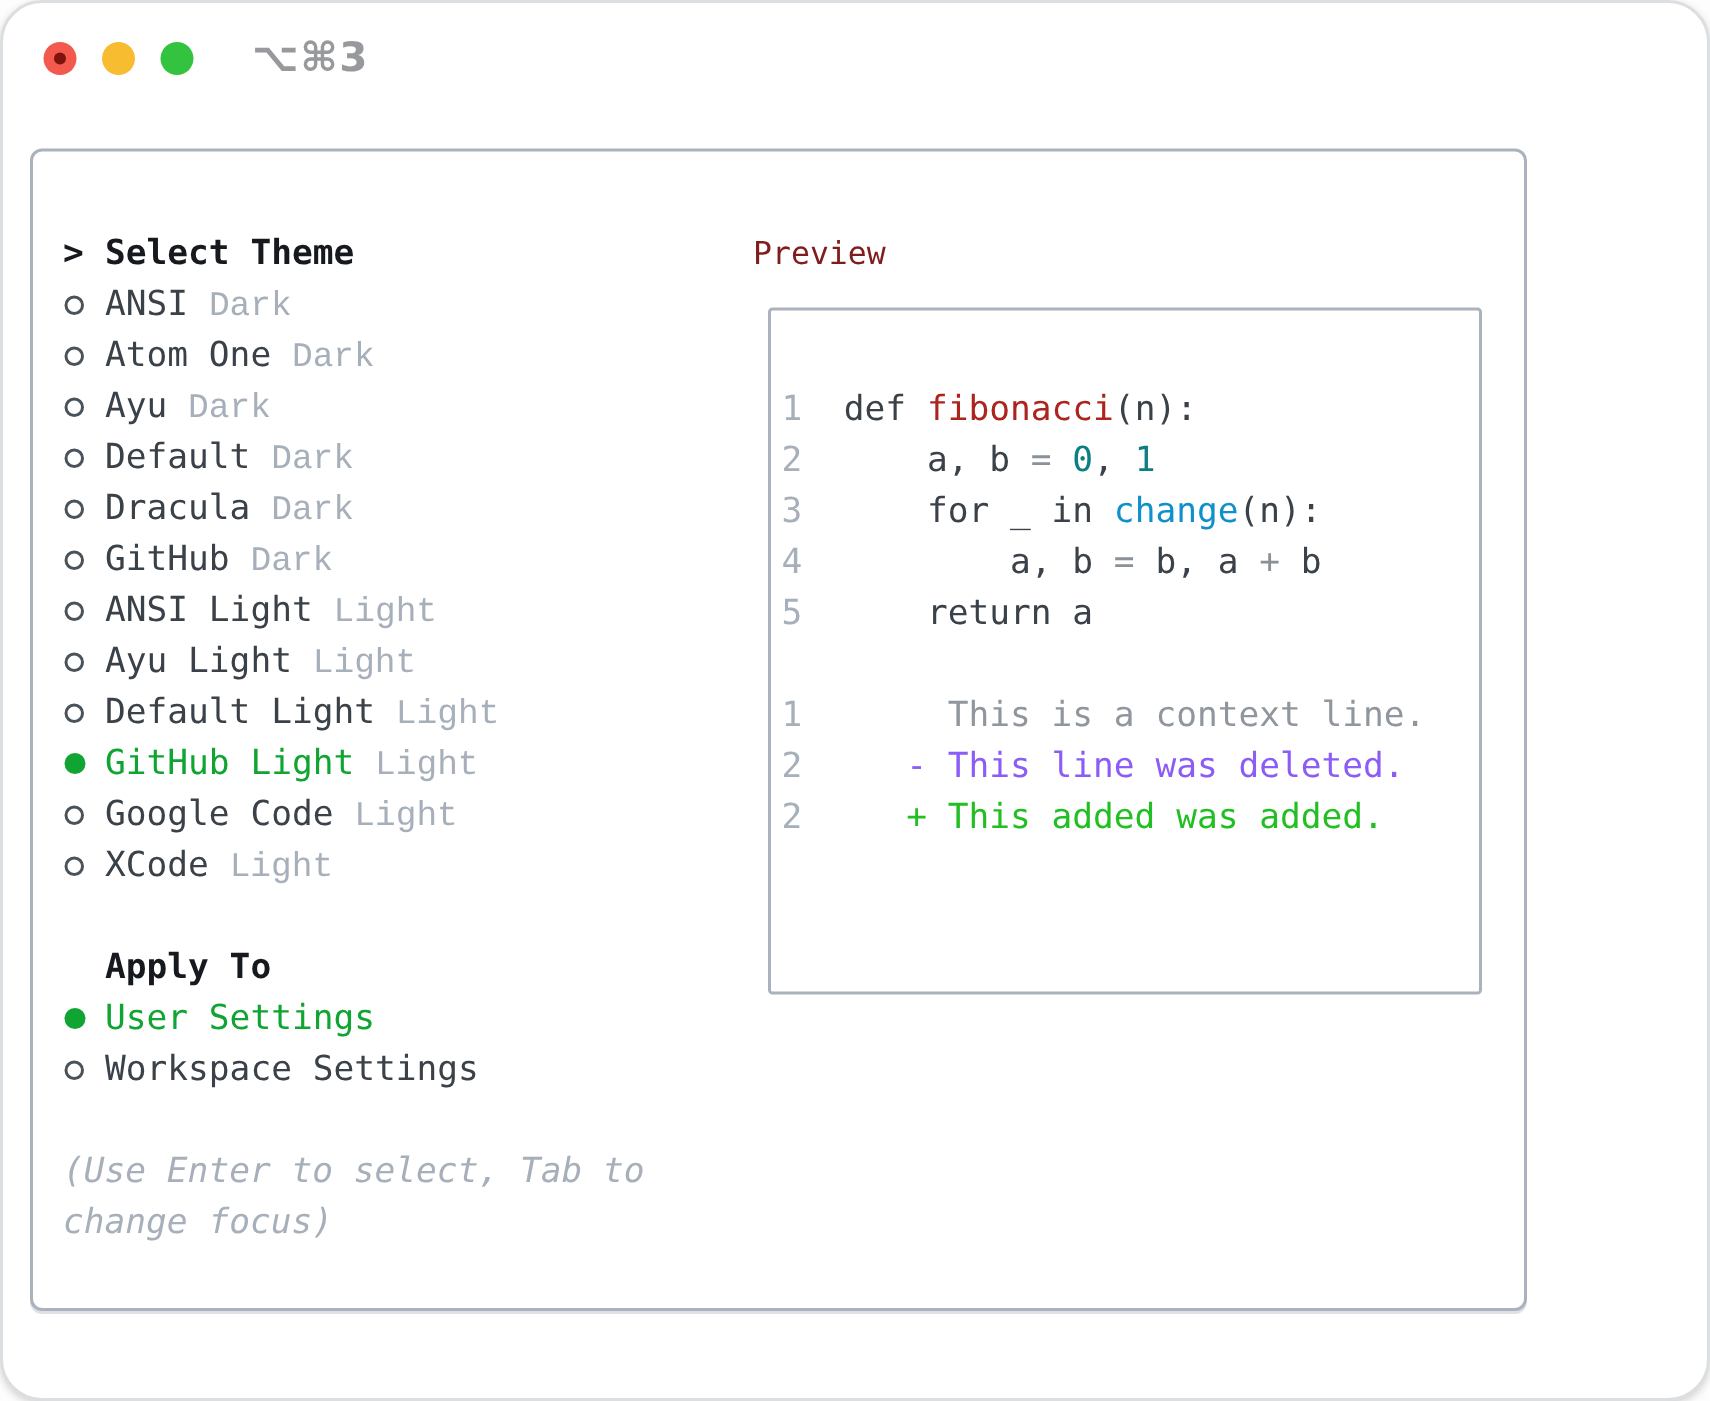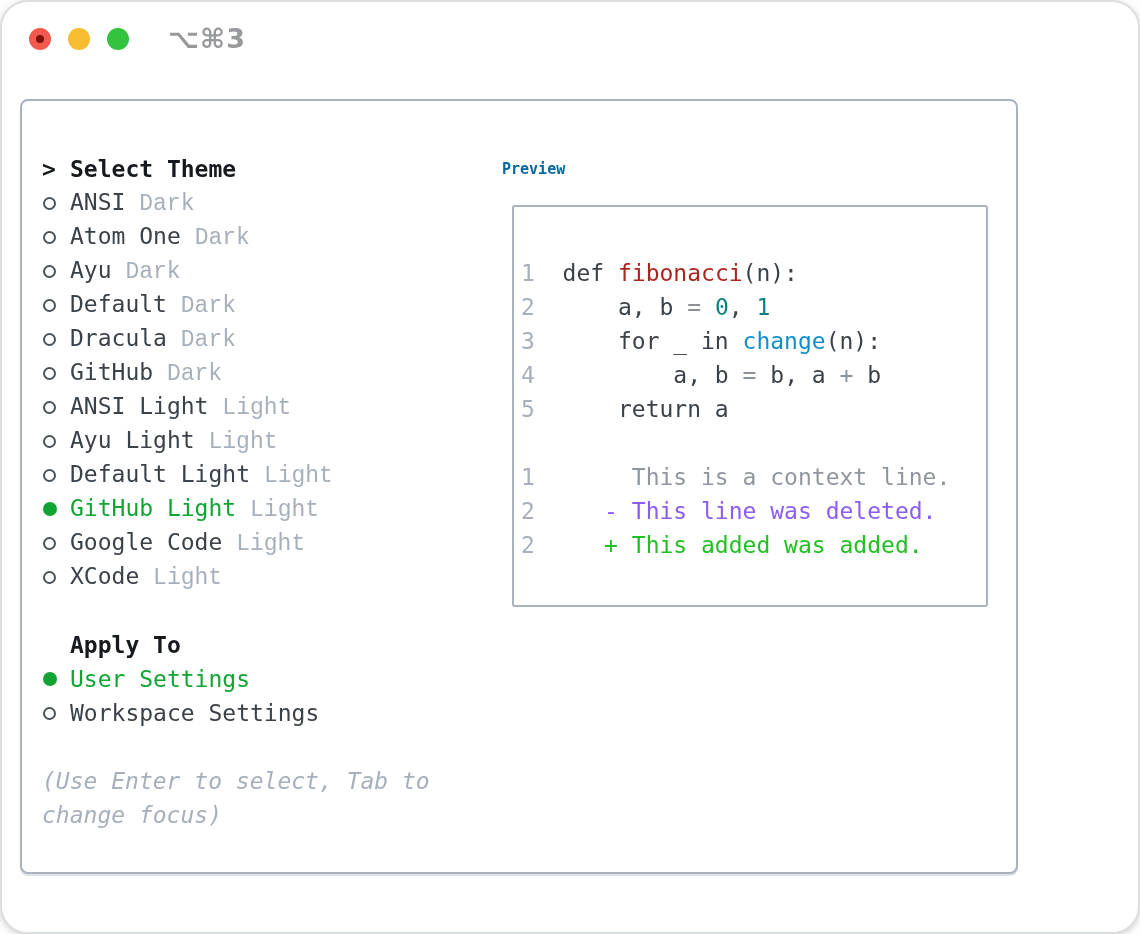--- a/index.html
+++ b/index.html
@@ -54,24 +54,24 @@
   .hint {
     margin-top:34px; width:440px; font-size:23px; line-height:34px;
     color:#a7b0ba;
     font-style:italic;
   }
 
   
   .preview-header {
     position:absolute; left:480px; top:51px; height:34px;
     display:flex; align-items:center;
-    font-size:15px; font-weight:bold; color:#0369a1;
+    font-size:21px; font-weight:normal; color:#7f1d1d;
   }
   .preview-box {
-    position:absolute; left:490px; top:104px; width:476px; height:402px;
+    position:absolute; left:490px; top:104px; width:476px; height:458px;
     border:2px solid #aab3bd; border-radius:3px; background:#ffffff;
   }
   .code { padding:49px 0 0 7px; font-size:23px; line-height:34px; }
   .code-line { white-space:pre; height:34px; }
   .seg-ln      { color:#a7b0ba; }
   .seg-plain   { color:#3a4148; }
   .seg-op      { color:#8a9199; }
   .seg-fn      { color:#ad241f; }
   .seg-num     { color:#0d7f82; }
   .seg-builtin { color:#1090cb; }

